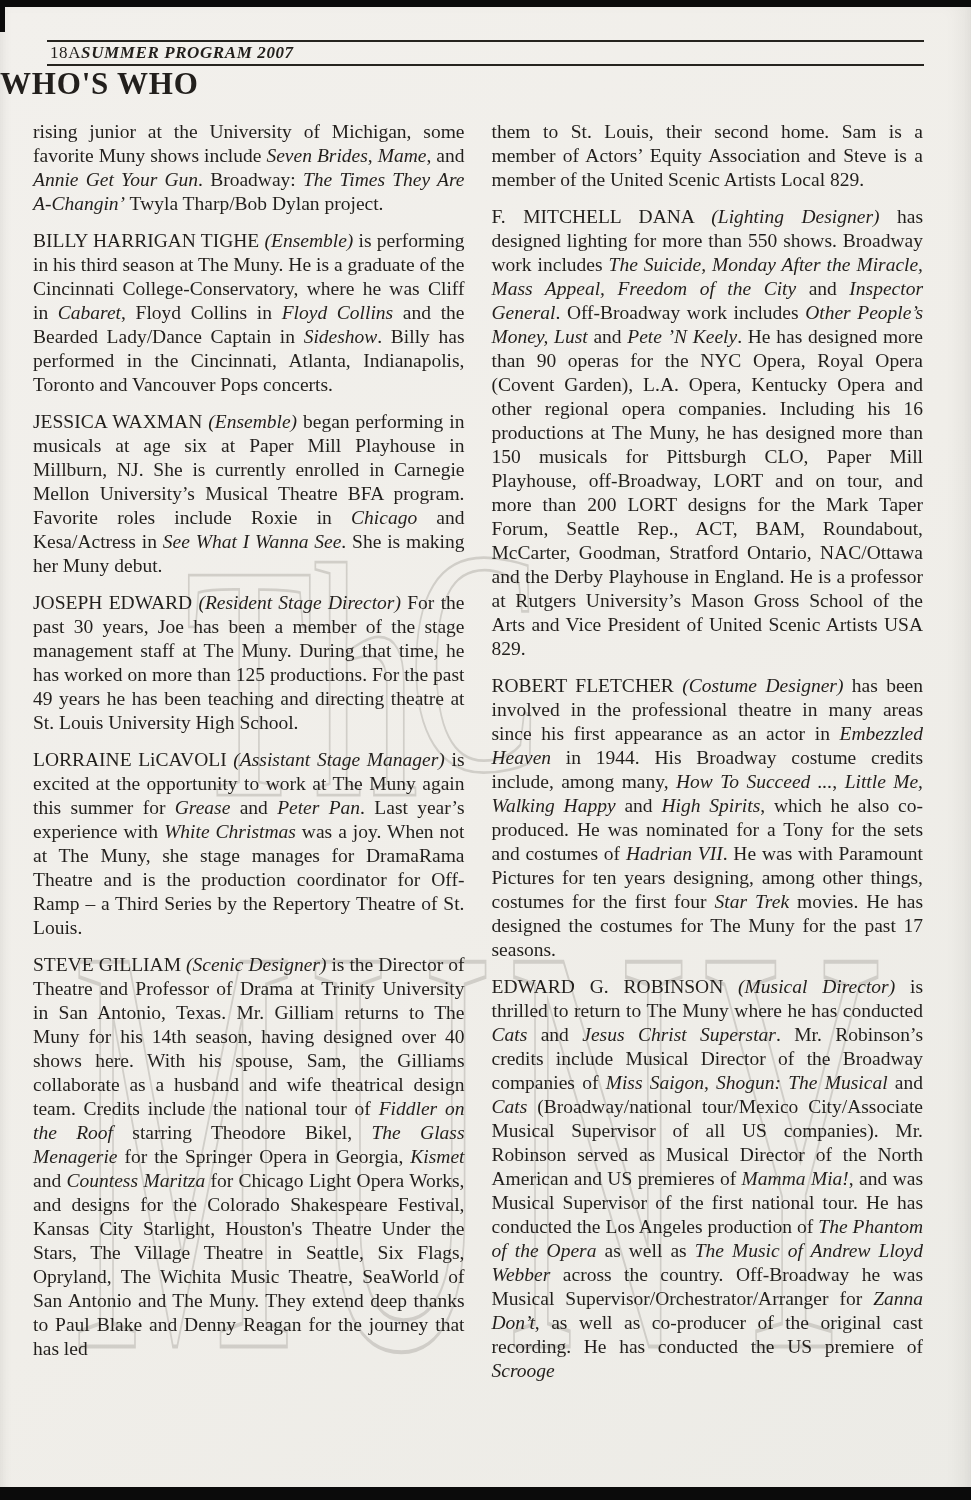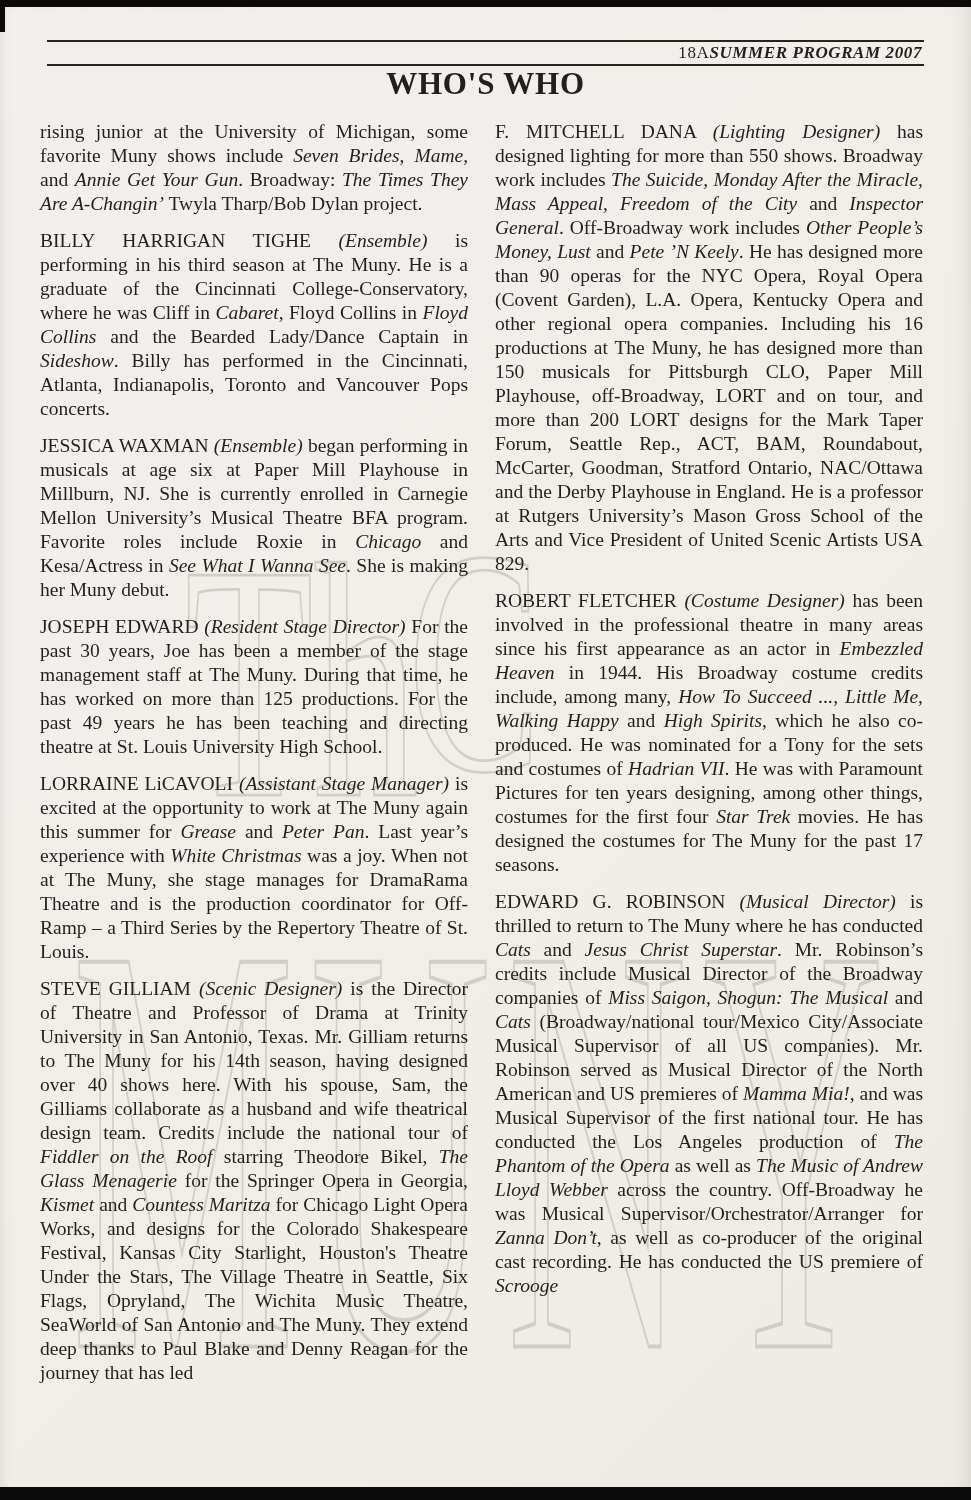--- a/index.html
+++ b/index.html
@@ -13,31 +13,31 @@
     color:#221f1c;
     box-shadow:inset -10px 0 18px rgba(0,0,0,0.05), inset 0 -6px 10px rgba(0,0,0,0.04), inset 6px 0 10px rgba(0,0,0,0.03);
   }
   .bar-top{position:absolute;top:0;left:0;right:0;height:7px;background:#0b0b0b;z-index:3;}
   .bar-bottom{position:absolute;bottom:0;left:0;right:0;height:13px;background:#0b0b0b;z-index:3;}
   .corner-notch{position:absolute;top:0;left:0;width:5px;height:32px;background:#0b0b0b;z-index:3;}
   .watermark{position:absolute;top:0;left:0;width:971px;height:1500px;z-index:0;pointer-events:none;}
   .header{
     position:absolute;top:40px;left:47px;right:47px;height:22px;z-index:2;
     border-top:2px solid #26241f;border-bottom:2px solid #26241f;
-    display:flex;justify-content:flex-end;align-items:center;
+    display:flex;justify-content:flex-start;align-items:center;
     font-size:17px;letter-spacing:0.6px;
   }
   .header .pn{padding-left:3px;}
   .header .prog{padding-right:2px;font-weight:600;font-style:italic;}
   .title{
     position:absolute;top:66px;left:0;right:0;z-index:2;margin:0;
-    text-align:center;font-size:31px;font-weight:700;letter-spacing:0.8px;
+    font-size:31px;font-weight:700;letter-spacing:0.8px;
   }
   .content{
-    position:absolute;top:120px;left:40px;right:48px;z-index:2;
+    position:absolute;top:120px;left:33px;right:48px;z-index:2;
     display:flex;gap:27px;
   }
   .col{flex:1;min-width:0;text-align:justify;font-size:19.5px;line-height:24px;}
   .entry{margin:0 0 13px 0;}
   .b{font-weight:400;}
   .i{font-style:italic;}
 </style>
 </head>
 <body>
 
@@ -64,20 +64,21 @@
   <div class="content">
     <div class="col">
         <p class="entry"><span>rising junior at the University of Michigan, some favorite Muny shows include </span><span class="i">Seven Brides</span><span>, </span><span class="i">Mame</span><span>, and </span><span class="i">Annie Get Your Gun</span><span>. Broadway: </span><span class="i">The Times They Are A-Changin’</span><span> Twyla Tharp/Bob Dylan project.</span></p>
         <p class="entry"><span class="b">BILLY HARRIGAN TIGHE </span><span class="i">(Ensemble)</span><span> is performing in his third season at The Muny. He is a graduate of the Cincinnati College-Conservatory, where he was Cliff in </span><span class="i">Cabaret</span><span>, Floyd Collins in </span><span class="i">Floyd Collins</span><span> and the Bearded Lady/Dance Captain in </span><span class="i">Sideshow</span><span>. Billy has performed in the Cincinnati, Atlanta, Indianapolis, Toronto and Vancouver Pops concerts.</span></p>
         <p class="entry"><span class="b">JESSICA WAXMAN </span><span class="i">(Ensemble)</span><span> began performing in musicals at age six at Paper Mill Playhouse in Millburn, NJ. She is currently enrolled in Carnegie Mellon University’s Musical Theatre BFA program. Favorite roles include Roxie in </span><span class="i">Chicago</span><span> and Kesa/Actress in </span><span class="i">See What I Wanna See</span><span>. She is making her Muny debut.</span></p>
         <p class="entry"><span class="b">JOSEPH EDWARD </span><span class="i">(Resident Stage Director)</span><span> For the past 30 years, Joe has been a member of the stage management staff at The Muny. During that time, he has worked on more than 125 productions. For the past 49 years he has been teaching and directing theatre at St. Louis University High School.</span></p>
         <p class="entry"><span class="b">LORRAINE LiCAVOLI </span><span class="i">(Assistant Stage Manager)</span><span> is excited at the opportunity to work at The Muny again this summer for </span><span class="i">Grease</span><span> and </span><span class="i">Peter Pan</span><span>. Last year’s experience with </span><span class="i">White Christmas</span><span> was a joy. When not at The Muny, she stage manages for DramaRama Theatre and is the production coordinator for Off-Ramp – a Third Series by the Repertory Theatre of St. Louis.</span></p>
         <p class="entry"><span class="b">STEVE GILLIAM </span><span class="i">(Scenic Designer)</span><span> is the Director of Theatre and Professor of Drama at Trinity University in San Antonio, Texas. Mr. Gilliam returns to The Muny for his 14th season, having designed over 40 shows here. With his spouse, Sam, the Gilliams collaborate as a husband and wife theatrical design team. Credits include the national tour of </span><span class="i">Fiddler on the Roof</span><span> starring Theodore Bikel, </span><span class="i">The Glass Menagerie</span><span> for the Springer Opera in Georgia, </span><span class="i">Kismet</span><span> and </span><span class="i">Countess Maritza</span><span> for Chicago Light Opera Works, and designs for the Colorado Shakespeare Festival, Kansas City Starlight, Houston's Theatre Under the Stars, The Village Theatre in Seattle, Six Flags, Opryland, The Wichita Music Theatre, SeaWorld of San Antonio and The Muny. They extend deep thanks to Paul Blake and Denny Reagan for the journey that has led</span></p>
       </div>
     <div class="col">
+        <p class="entry"><span>them to St. Louis, their second home. Sam is a member of Actors’ Equity Association and Steve is a member of the United Scenic Artists Local 829.</span></p>
         <p class="entry"><span class="b">F. MITCHELL DANA </span><span class="i">(Lighting Designer)</span><span> has designed lighting for more than 550 shows. Broadway work includes </span><span class="i">The Suicide, Monday After the Miracle, Mass Appeal, Freedom of the City</span><span> and </span><span class="i">Inspector General</span><span>. Off-Broadway work includes </span><span class="i">Other People’s Money, Lust</span><span> and </span><span class="i">Pete ’N Keely</span><span>. He has designed more than 90 operas for the NYC Opera, Royal Opera (Covent Garden), L.A. Opera, Kentucky Opera and other regional opera companies. Including his 16 productions at The Muny, he has designed more than 150 musicals for Pittsburgh CLO, Paper Mill Playhouse, off-Broadway, LORT and on tour, and more than 200 LORT designs for the Mark Taper Forum, Seattle Rep., ACT, BAM, Roundabout, McCarter, Goodman, Stratford Ontario, NAC/Ottawa and the Derby Playhouse in England. He is a professor at Rutgers University’s Mason Gross School of the Arts and Vice President of United Scenic Artists USA 829.</span></p>
         <p class="entry"><span class="b">ROBERT FLETCHER </span><span class="i">(Costume Designer)</span><span> has been involved in the professional theatre in many areas since his first appearance as an actor in </span><span class="i">Embezzled Heaven</span><span> in 1944. His Broadway costume credits include, among many, </span><span class="i">How To Succeed ...</span><span>, </span><span class="i">Little Me, Walking Happy</span><span> and </span><span class="i">High Spirits</span><span>, which he also co-produced. He was nominated for a Tony for the sets and costumes of </span><span class="i">Hadrian VII</span><span>. He was with Paramount Pictures for ten years designing, among other things, costumes for the first four </span><span class="i">Star Trek</span><span> movies. He has designed the costumes for The Muny for the past 17 seasons.</span></p>
         <p class="entry"><span class="b">EDWARD G. ROBINSON </span><span class="i">(Musical Director)</span><span> is thrilled to return to The Muny where he has conducted </span><span class="i">Cats</span><span> and </span><span class="i">Jesus Christ Superstar</span><span>. Mr. Robinson’s credits include Musical Director of the Broadway companies of </span><span class="i">Miss Saigon</span><span>, </span><span class="i">Shogun: The Musical</span><span> and </span><span class="i">Cats</span><span> (Broadway/national tour/Mexico City/Associate Musical Supervisor of all US companies). Mr. Robinson served as Musical Director of the North American and US premieres of </span><span class="i">Mamma Mia!</span><span>, and was Musical Supervisor of the first national tour. He has conducted the Los Angeles production of </span><span class="i">The Phantom of the Opera</span><span> as well as </span><span class="i">The Music of Andrew Lloyd Webber</span><span> across the country. Off-Broadway he was Musical Supervisor/Orchestrator/Arranger for </span><span class="i">Zanna Don’t</span><span>, as well as co-producer of the original cast recording. He has conducted the US premiere of </span><span class="i">Scrooge</span></p>
       </div>
   </div>
 
   <div class="bar-bottom"></div>
 </div>
 
 </body></html>

